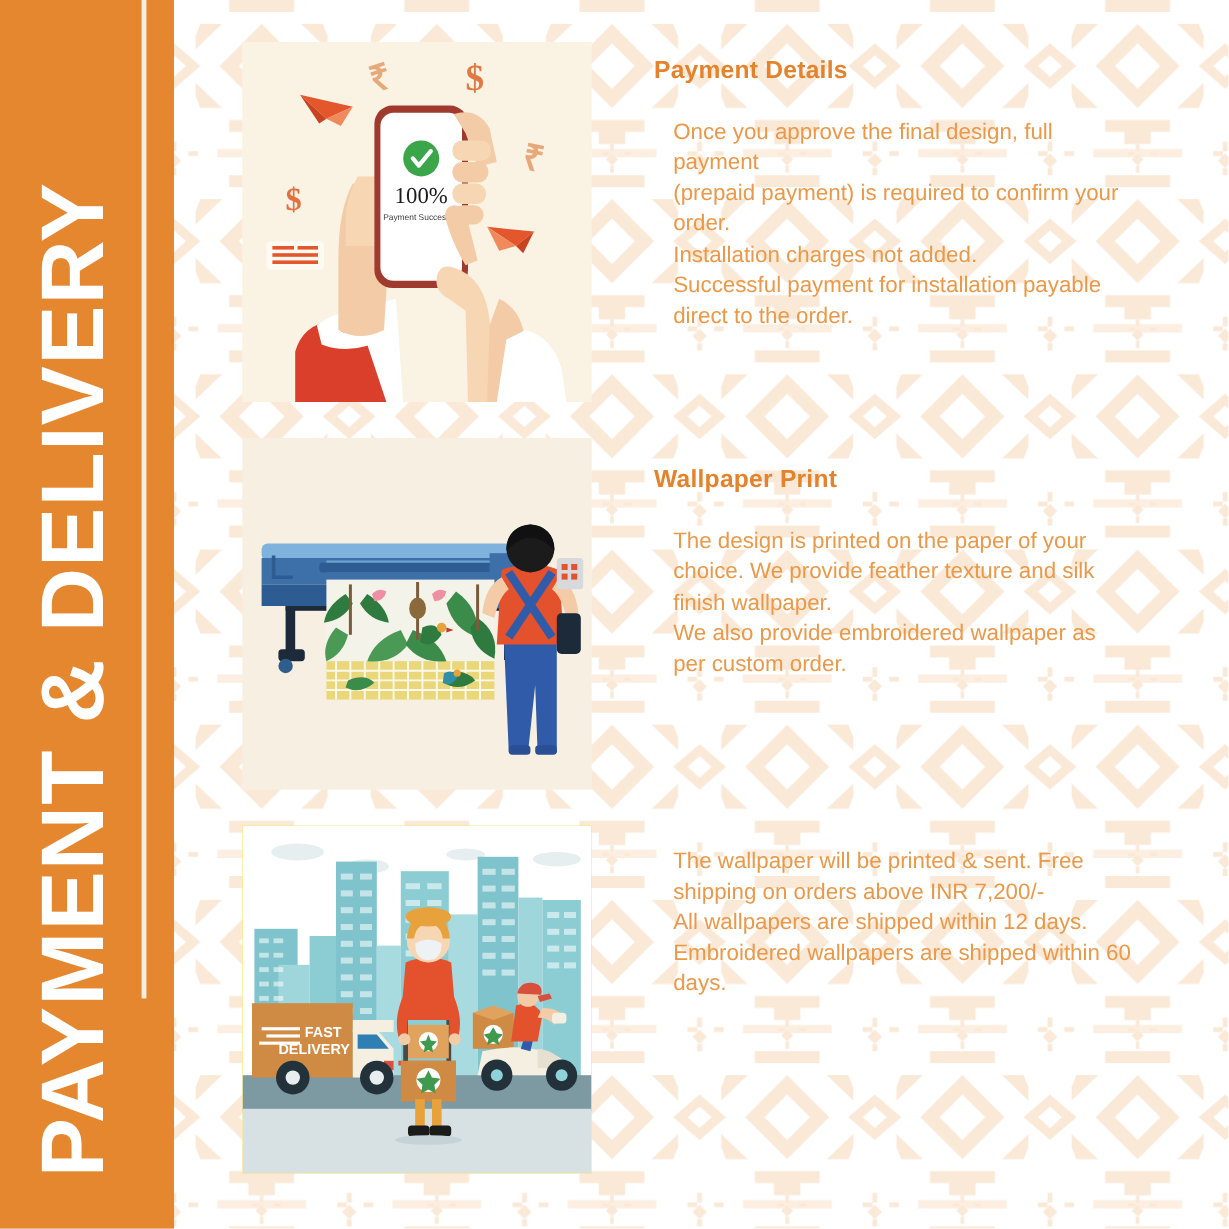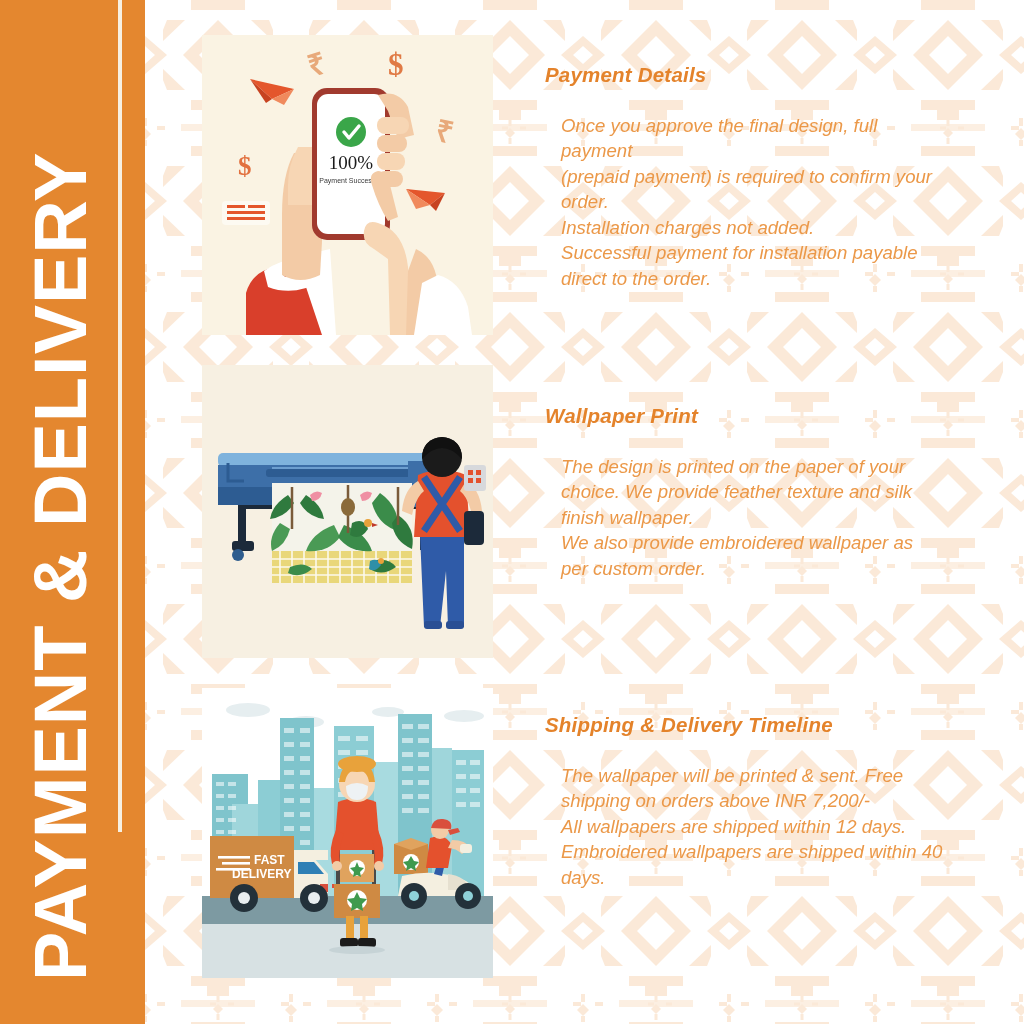--- a/index.html
+++ b/index.html
@@ -65,21 +65,21 @@
 
   .illus{
     position:absolute;left:57px;top:0;width:291px;height:100%;
     overflow:hidden;
   }
   .illus-1{background:#faf3e3;}
   .illus-2{background:#f7f0e2;}
   .illus-3{background:#fde047;}
 
   .textcol{
-    position:absolute;left:400px;top:16px;width:420px;font-style:italic;
+    position:absolute;left:400px;top:0;width:420px;
   }
   .sec-title{
     color:#e4832b;
     font-weight:bold;
     font-size:20.5px;
     letter-spacing:.2px;
     margin:0 0 26px 0;
     line-height:1.1;
   }
   .sec-body{
@@ -518,25 +518,24 @@
             <rect x="158" y="228" width="8" height="24" fill="#e8a23b"></rect>
             <rect x="138" y="250" width="18" height="9" rx="3" fill="#1b1b1b"></rect>
             <rect x="156" y="250" width="18" height="9" rx="3" fill="#1b1b1b"></rect>
 
             <ellipse cx="155" cy="262" rx="28" ry="4" fill="#c6d3d6"></ellipse>
           </g>
         </svg>
       </div>
 
       <div class="textcol">
-        <div class="sec-title">Shipping &amp; Delivery Timeline</div>
         <div class="sec-body">
           <div>The wallpaper will be printed &amp; sent. Free</div>
           <div>shipping on orders above INR 7,200/-</div>
           <div>All wallpapers are shipped within 12 days.</div>
-          <div>Embroidered wallpapers are shipped within 40</div>
+          <div>Embroidered wallpapers are shipped within 60</div>
           <div>days.</div>
         </div>
       </div>
     </div>
 
   </div>
 </div>
 
 </body></html>

